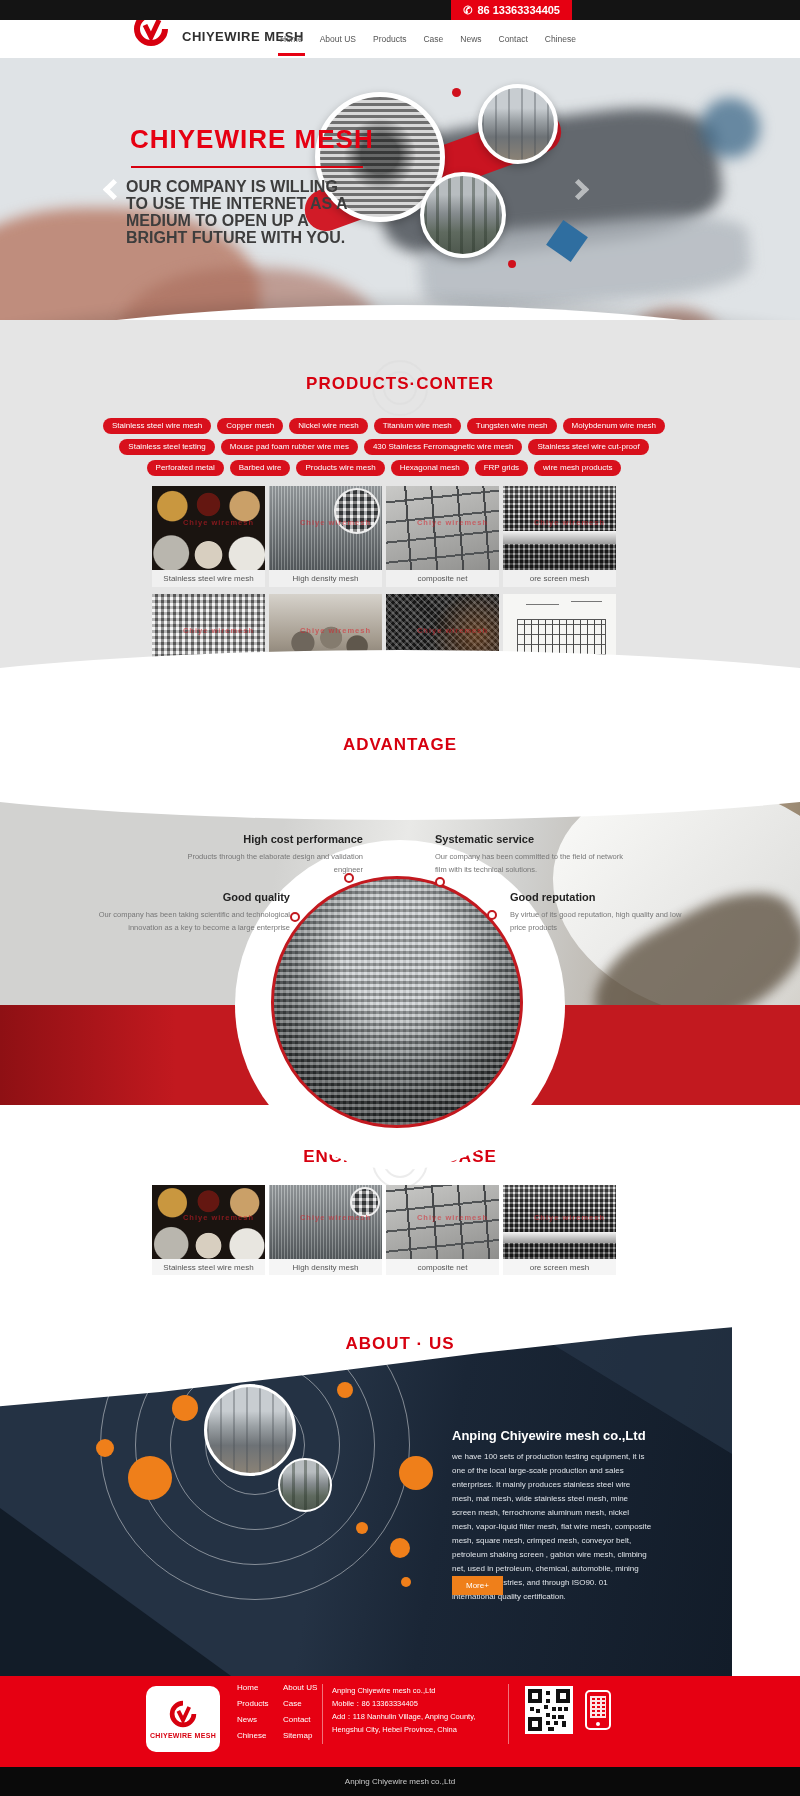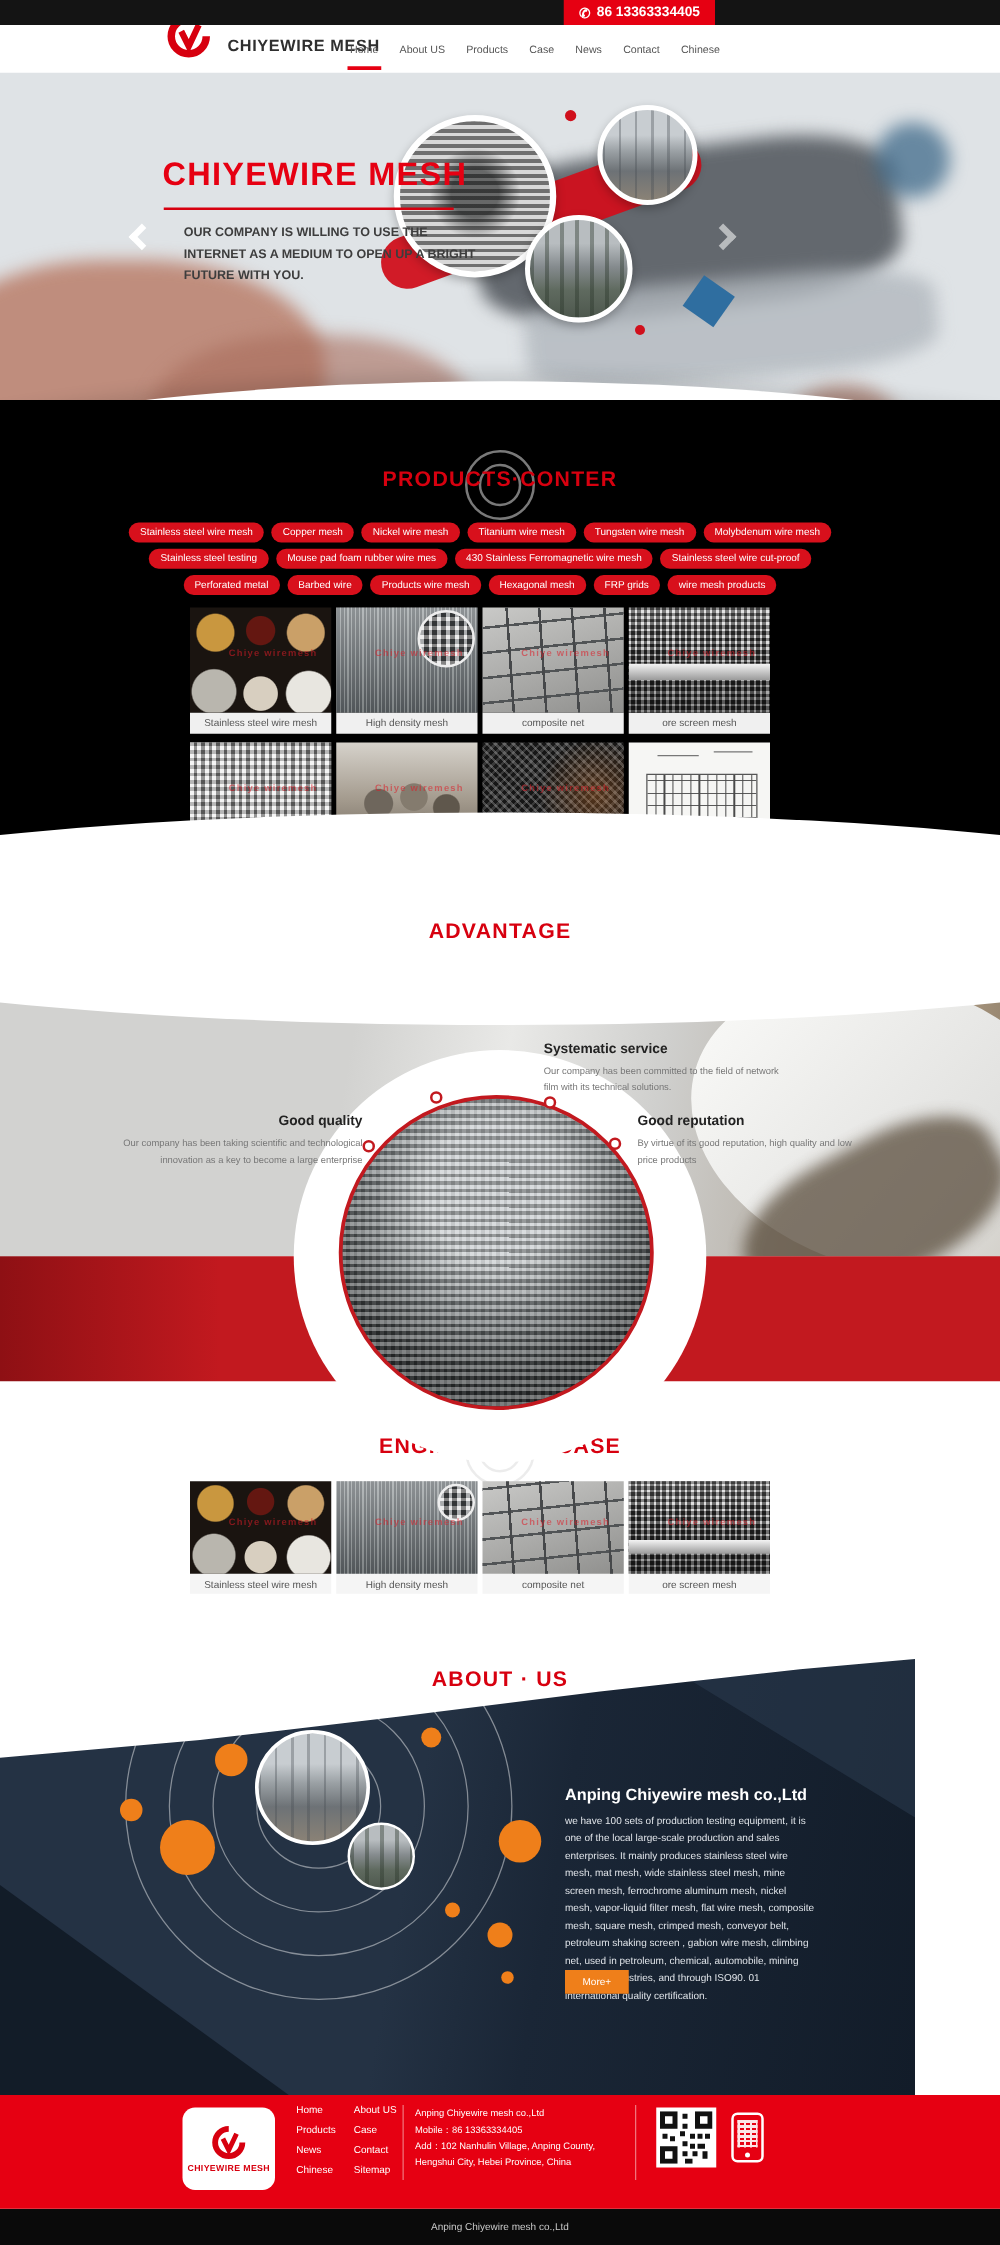--- a/index.html
+++ b/index.html
@@ -21,21 +21,21 @@
   .nav{position:absolute;left:278px;right:222px;top:0;height:38px;display:flex;align-items:center;
     justify-content:space-between;}
   .nav-item{font-size:8.5px;color:#555;cursor:pointer;position:relative;padding:12px 2px;}
   .nav-item.active::after{content:"";position:absolute;left:0;right:0;bottom:0;height:3px;background:#e60012;}
 
   
   .hero{position:absolute;left:0;top:58px;width:800px;height:262px;overflow:hidden;background:#dfe3e6;z-index:1;}
   .blob{position:absolute;filter:blur(7px);}
   .hero-title{position:absolute;left:130px;top:66px;font-size:26px;font-weight:bold;color:#e60012;letter-spacing:1px;z-index:6;}
   .hero-line{position:absolute;left:131px;top:108px;width:232px;height:2px;background:#d7000f;z-index:6;}
-  .hero-tag{position:absolute;left:147px;top:120px;width:236px;font-size:10px;font-weight:bold;color:#3d3d3d;
+  .hero-tag{position:absolute;left:126px;top:120px;width:236px;font-size:16px;font-weight:bold;color:#3d3d3d;
     line-height:17px;z-index:6;}
   .chev{position:absolute;width:15px;height:15px;border-left:5px solid #fff;border-bottom:5px solid #fff;z-index:7;cursor:pointer;}
   .chev.prev{left:106px;top:124px;transform:rotate(45deg);}
   .chev.next{right:214px;top:124px;transform:rotate(225deg);opacity:.55;}
   .circ{position:absolute;border-radius:50%;border:4px solid #fff;box-shadow:0 3px 8px rgba(0,0,0,.25);overflow:hidden;z-index:5;}
   .ribbon{position:absolute;left:298px;top:92px;width:270px;height:42px;background:#d0101c;border-radius:40px;
     transform:rotate(-20deg);z-index:4;opacity:.95;}
   .tri{position:absolute;left:552px;top:168px;width:30px;height:30px;background:#2f6ea0;transform:rotate(35deg);z-index:4;}
   .reddot{position:absolute;border-radius:50%;background:#d0101c;z-index:6;}
   .crest{position:absolute;left:-250px;top:247px;width:1300px;height:300px;border-radius:50%;background:#fff;z-index:8;
@@ -47,21 +47,21 @@
     repeating-linear-gradient(0deg,#d8d8d8 0 3px,#6f6f6f 3px 6px),
     repeating-linear-gradient(90deg,rgba(255,255,255,.4) 0 3px, rgba(0,0,0,.4) 3px 6px),#999;}
   .ph-factory{background:
     repeating-linear-gradient(90deg, rgba(70,76,82,.35) 0 2px, transparent 2px 13px),
     linear-gradient(180deg,#c8cdd1 0 28%,#9aa0a4 46%,#6d7276 68%,#8a8276);}
   .ph-factory2{background:
     repeating-linear-gradient(90deg, rgba(40,52,40,.4) 0 3px, transparent 3px 12px),
     linear-gradient(180deg,#b8bdc0 0 24%,#858b8e 48%,#5f6a5f 72%,#4e584e);}
 
   
-  .products{position:absolute;left:0;top:320px;width:800px;height:395px;background:#000000;z-index:9;}
+  .products{position:absolute;left:0;top:320px;width:800px;height:395px;background:#e5e5e5;z-index:9;}
   .wm{position:absolute;border-radius:50%;border:2px solid #ddd;opacity:.55;}
   .sec-title{position:absolute;width:800px;text-align:center;font-size:17px;font-weight:bold;color:#d7000f;
     letter-spacing:1px;z-index:2;}
   .tags{position:absolute;left:152px;top:98px;width:464px;text-align:center;z-index:2;}
   .tag-row{display:flex;justify-content:center;gap:6px;margin-bottom:5px;}
   .tag{background:#d8101c;color:#fff;font-size:8px;padding:3px 9px 4px;border-radius:9px;white-space:nowrap;cursor:pointer;}
   .grid{position:absolute;left:152px;width:464px;display:flex;gap:4px;}
   .card{width:113px;cursor:pointer;}
   .card .im{position:relative;height:84px;overflow:hidden;}
   .card .cap{height:17px;background:#f0f0f0;color:#555;font-size:8px;display:flex;align-items:center;justify-content:center;}
@@ -321,20 +321,24 @@
     </div>
     <div class="adv-crest"></div>
     <div class="sec-title" style="top:20px;">ADVANTAGE</div>
     <div class="adv-band"></div>
     <div class="donut"></div>
     <div class="adv-ring"></div>
     <i class="node" style="left:344px;top:158px;"></i>
     <i class="node" style="left:435px;top:162px;"></i>
     <i class="node" style="left:290px;top:197px;"></i>
     <i class="node" style="left:487px;top:195px;"></i>
+    <div class="callout c-right" style="left:163px;top:118px;width:200px;">
+      <h4>High cost performance</h4>
+      <p>Products through the elaborate design and validation engineer</p>
+    </div>
     <div class="callout" style="left:435px;top:118px;width:190px;">
       <h4>Systematic service</h4>
       <p>Our company has been committed to the field of network film with its technical solutions.</p>
     </div>
     <div class="callout c-right" style="left:70px;top:176px;width:220px;">
       <h4>Good quality</h4>
       <p>Our company has been taking scientific and technological innovation as a key to become a large enterprise</p>
     </div>
     <div class="callout" style="left:510px;top:176px;width:175px;">
       <h4>Good reputation</h4>
@@ -418,21 +422,21 @@
       <span class="f-link">About US</span>
       <span class="f-link">Case</span>
       <span class="f-link">Contact</span>
       <span class="f-link">Sitemap</span>
     </div>
     <i class="f-div" style="left:322px;"></i>
     <i class="f-div" style="left:508px;"></i>
     <div class="f-contact">
       <div>Anping Chiyewire mesh co.,Ltd</div>
       <div>Mobile：86 13363334405</div>
-      <div>Add：102 Nanhulin Village, Anping County, Hengshui City, Hebei Province, China</div>
+      <div>Add：118 Nanhulin Village, Anping County, Hengshui City, Hebei Province, China</div>
     </div>
     <div class="qr">
       <svg width="42" height="42" viewBox="0 0 21 21">
         <rect width="21" height="21" fill="#fff"></rect>
         <g fill="#111">
           <rect x="0" y="0" width="7" height="7"></rect>
             <rect x="14" y="0" width="7" height="7"></rect>
             <rect x="0" y="14" width="7" height="7"></rect>
           <rect x="2" y="2" width="3" height="3" fill="#fff"></rect>
             <rect x="16" y="2" width="3" height="3" fill="#fff"></rect>

